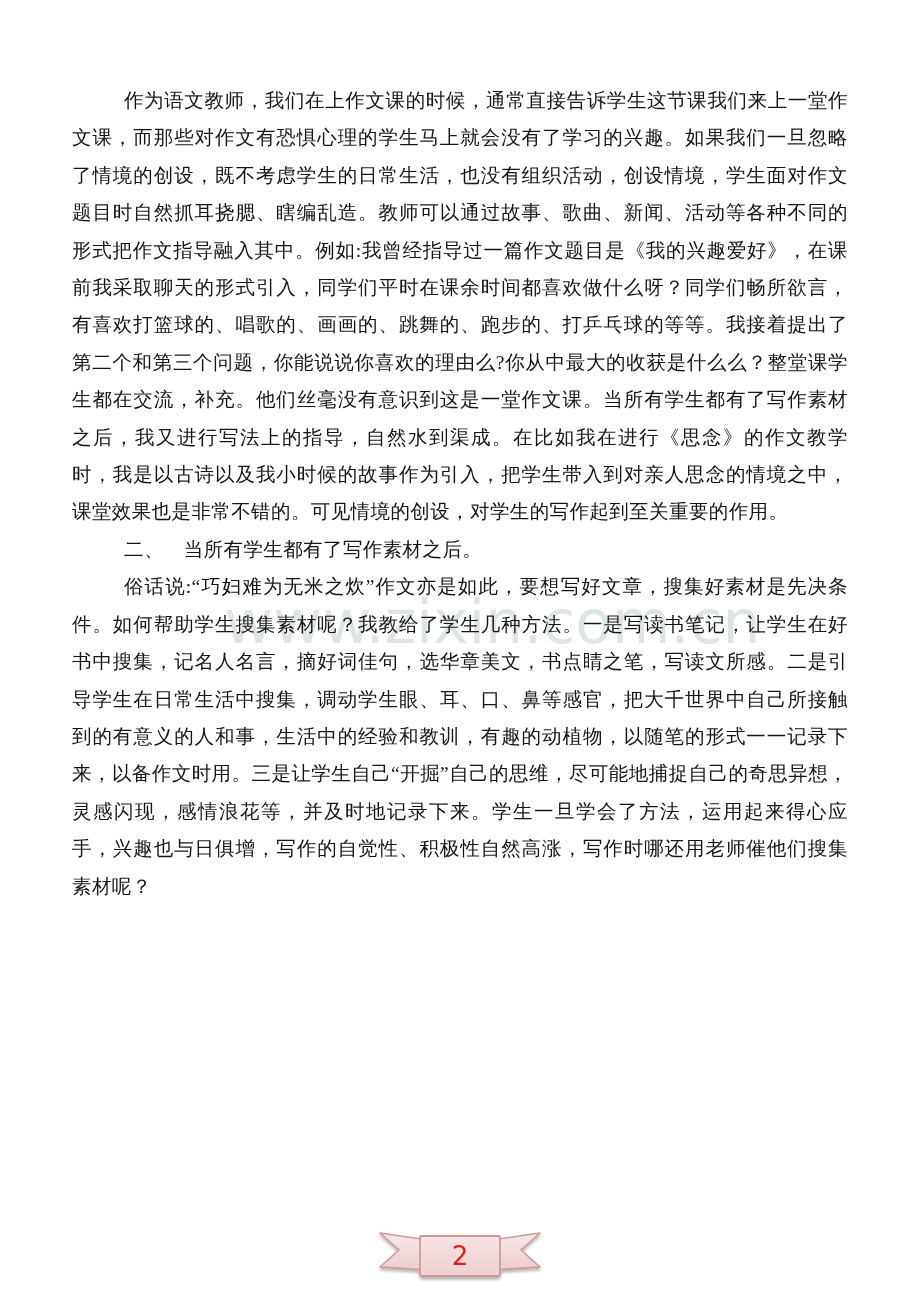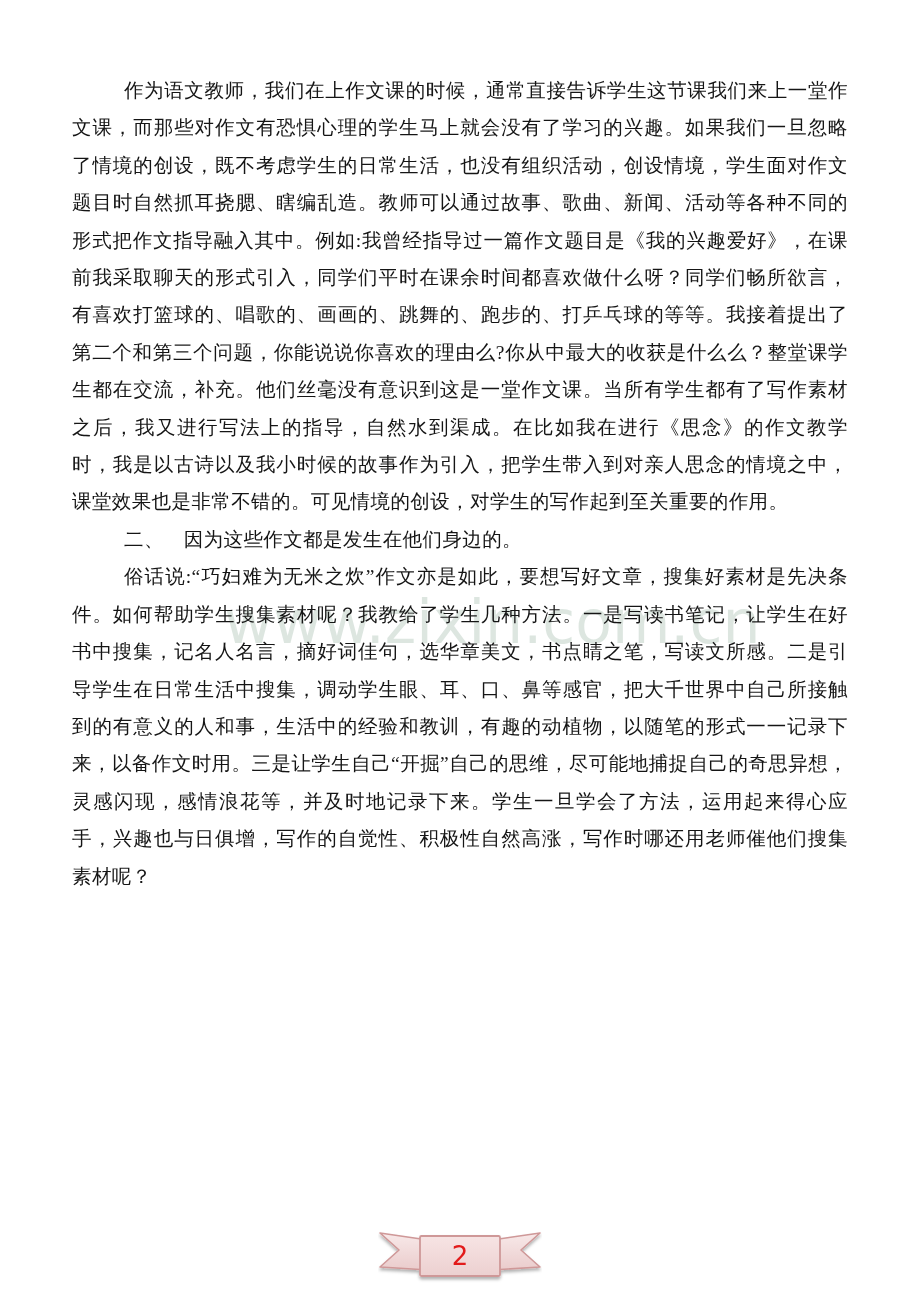--- a/index.html
+++ b/index.html
@@ -9,21 +9,21 @@
     background: #ffffff;
     position: relative;
     overflow: hidden;
     font-family: "Liberation Serif", "DejaVu Serif", serif;
     color: #151515;
   }
   .doc-body {
     position: absolute;
     left: 72px;
     right: 72px;
-    top: 72px;
+    top: 82px;
     z-index: 1;
   }
   .doc-body p {
     margin: 0;
     font-size: 19.5px;
     line-height: 37.4px;
     text-align: justify;
     letter-spacing: 0.4px;
     word-break: break-all;
   }
@@ -53,21 +53,21 @@
   }
   .page-ribbon svg { display: block; }
 </style>
 </head>
 <body>
 
 <div class="watermark">www.zixin.com.cn</div>
 
 <div class="doc-body">
   <p class="indent-body">作为语文教师，我们在上作文课的时候，通常直接告诉学生这节课我们来上一堂作文课，而那些对作文有恐惧心理的学生马上就会没有了学习的兴趣。如果我们一旦忽略了情境的创设，既不考虑学生的日常生活，也没有组织活动，创设情境，学生面对作文题目时自然抓耳挠腮、瞎编乱造。教师可以通过故事、歌曲、新闻、活动等各种不同的形式把作文指导融入其中。例如:我曾经指导过一篇作文题目是《我的兴趣爱好》，在课前我采取聊天的形式引入，同学们平时在课余时间都喜欢做什么呀？同学们畅所欲言，有喜欢打篮球的、唱歌的、画画的、跳舞的、跑步的、打乒乓球的等等。我接着提出了第二个和第三个问题，你能说说你喜欢的理由么?你从中最大的收获是什么么？整堂课学生都在交流，补充。他们丝毫没有意识到这是一堂作文课。当所有学生都有了写作素材之后，我又进行写法上的指导，自然水到渠成。在比如我在进行《思念》的作文教学时，我是以古诗以及我小时候的故事作为引入，把学生带入到对亲人思念的情境之中，课堂效果也是非常不错的。可见情境的创设，对学生的写作起到至关重要的作用。</p>
-  <p class="indent-body">二、　因为这些作文都是发生在他们身边的。</p>
+  <p class="indent-body">二、　当所有学生都有了写作素材之后。</p>
   <p class="indent-body">俗话说:“巧妇难为无米之炊”作文亦是如此，要想写好文章，搜集好素材是先决条件。如何帮助学生搜集素材呢？我教给了学生几种方法。一是写读书笔记，让学生在好书中搜集，记名人名言，摘好词佳句，选华章美文，书点睛之笔，写读文所感。二是引导学生在日常生活中搜集，调动学生眼、耳、口、鼻等感官，把大千世界中自己所接触到的有意义的人和事，生活中的经验和教训，有趣的动植物，以随笔的形式一一记录下来，以备作文时用。三是让学生自己“开掘”自己的思维，尽可能地捕捉自己的奇思异想，灵感闪现，感情浪花等，并及时地记录下来。学生一旦学会了方法，运用起来得心应手，兴趣也与日俱增，写作的自觉性、积极性自然高涨，写作时哪还用老师催他们搜集素材呢？</p>
 </div>
 
 <div class="page-ribbon">
   <svg width="164" height="60" viewBox="0 0 164 60">
     <defs>
       <linearGradient id="ribbonGrad" x1="0" y1="0" x2="0" y2="1">
         <stop offset="0" stop-color="#f8e9e9"></stop>
         <stop offset="1" stop-color="#eaccCC"></stop>
       </linearGradient>

